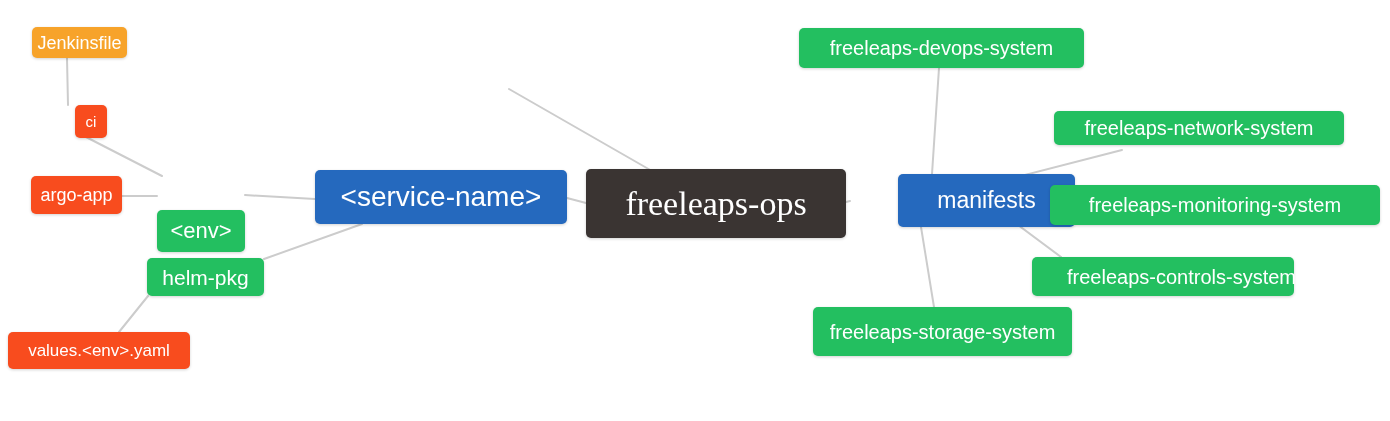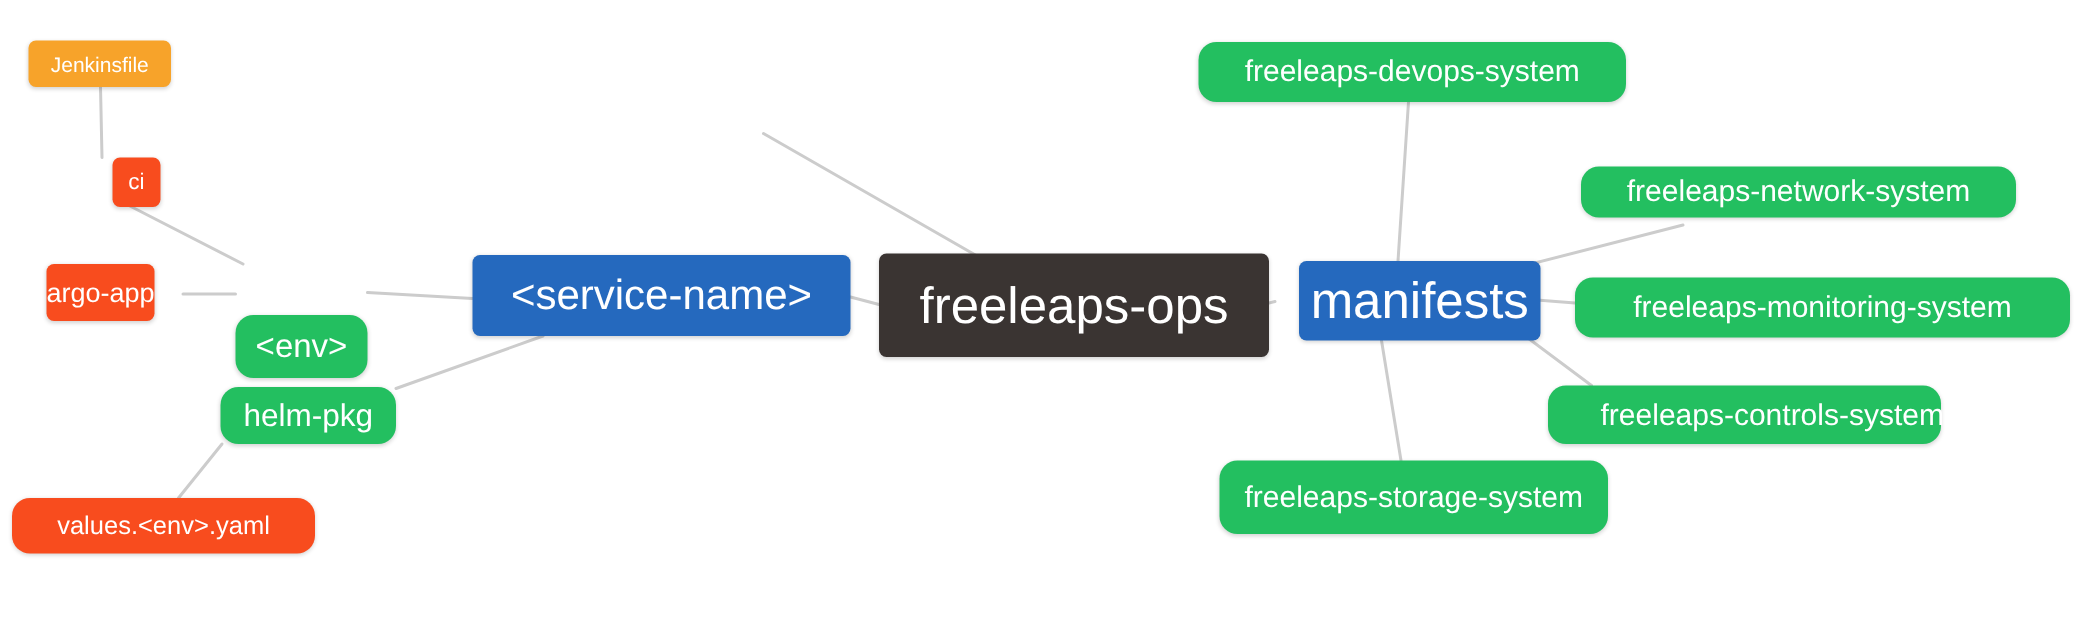--- a/index.html
+++ b/index.html
@@ -25,24 +25,24 @@
     color:#ffffff;
     border-radius:5px;
     box-shadow:0 1px 3px rgba(0,0,0,0.18);
     white-space:nowrap;
     cursor:pointer;
     box-sizing:border-box;
     line-height:1;
     user-select:none;
   }
   .node.blue  {background:#2569be;}
-  .node.green {background:#23bf60;border-radius:12px;}
+  .node.green {background:#23bf60;}
   .node.red   {background:#f84c1e;}
   .node.orange{background:#f7a32a;}
-  .node.dark  {background:#3a3432;}
+  .node.dark  {background:#3a3432;font-family:Liberation Serif, serif;}
 </style>
 </head>
 <body>
 
 <div id="canvas">
 
   <svg class="edges" viewBox="0 0 1390 421" xmlns="http://www.w3.org/2000/svg">
     <g stroke="#cccccc" stroke-width="2" fill="none" stroke-linecap="round">
       <line x1="67" y1="58" x2="68" y2="105"></line>
       <line x1="84" y1="136" x2="162" y2="176"></line>
@@ -54,38 +54,38 @@
       <line x1="509" y1="89" x2="652" y2="171"></line>
       <line x1="846" y1="202" x2="850" y2="201"></line>
       <line x1="939" y1="68" x2="932" y2="174"></line>
       <line x1="1009" y1="179" x2="1122" y2="150"></line>
       <line x1="1011" y1="199" x2="1050" y2="202"></line>
       <line x1="1010" y1="219" x2="1061" y2="257"></line>
       <line x1="921" y1="227" x2="934" y2="307"></line>
     </g>
   </svg>
 
-  <div class="node orange" style="left:19px;  top:27px;  width:95px;  height:31px; font-size:14px;">Jenkinsfile</div>
+  <div class="node orange" style="left:32px;  top:27px;  width:95px;  height:31px; font-size:18px;">Jenkinsfile</div>
 
   <div class="node red" style="left:53px;  top:105px; width:32px;  height:33px; font-size:15px;margin-left:22px;">ci</div>
 
-  <div class="node red" style="left:31px;  top:176px; width:72px;  height:38px; font-size:18px;">argo-app</div>
+  <div class="node red" style="left:31px;  top:176px; width:91px;  height:38px; font-size:18px;">argo-app</div>
 
   <div class="node green" style="left:157px; top:174px; width:88px;  height:42px; font-size:22px;margin-top:36px;">&lt;env&gt;</div>
 
   <div class="node green" style="left:147px; top:258px; width:117px; height:38px; font-size:21px;">helm-pkg</div>
 
-  <div class="node red" style="left:8px;   top:332px; width:202px; height:37px; font-size:17px;border-radius:12px;">values.&lt;env&gt;.yaml</div>
+  <div class="node red" style="left:8px;   top:332px; width:182px; height:37px; font-size:17px;">values.&lt;env&gt;.yaml</div>
 
 
   <div class="node blue" style="left:315px; top:170px; width:252px; height:54px; font-size:28px;">&lt;service-name&gt;</div>
 
   <div class="node dark" style="left:586px; top:169px; width:260px; height:69px; font-size:34px;">freeleaps-ops</div>
 
-  <div class="node blue" style="left:866px; top:174px; width:161px; height:53px; font-size:34px;">manifests</div>
+  <div class="node blue" style="left:898px; top:174px; width:177px; height:53px; font-size:23px;">manifests</div>
 
   <div class="node green" style="left:799px; top:28px;  width:285px; height:40px; font-size:20px;">freeleaps-devops-system</div>
 
   <div class="node green" style="left:1054px;top:111px; width:290px; height:34px; font-size:20px;">freeleaps-network-system</div>
 
   <div class="node green" style="left:1050px;top:185px; width:330px; height:40px; font-size:20px;">freeleaps-monitoring-system</div>
 
   <div class="node green" style="left:1032px;top:257px; width:262px; height:39px; font-size:20px;padding-left:37px;">freeleaps-controls-system</div>
 
   <div class="node green" style="left:813px; top:307px; width:259px; height:49px; font-size:20px;">freeleaps-storage-system</div>

